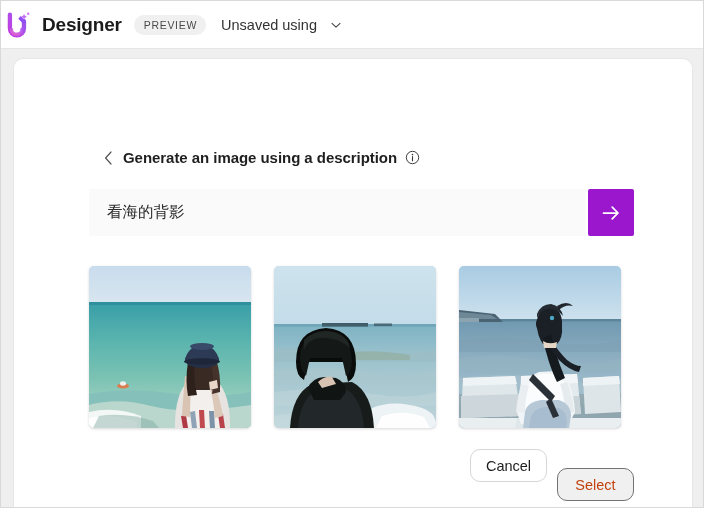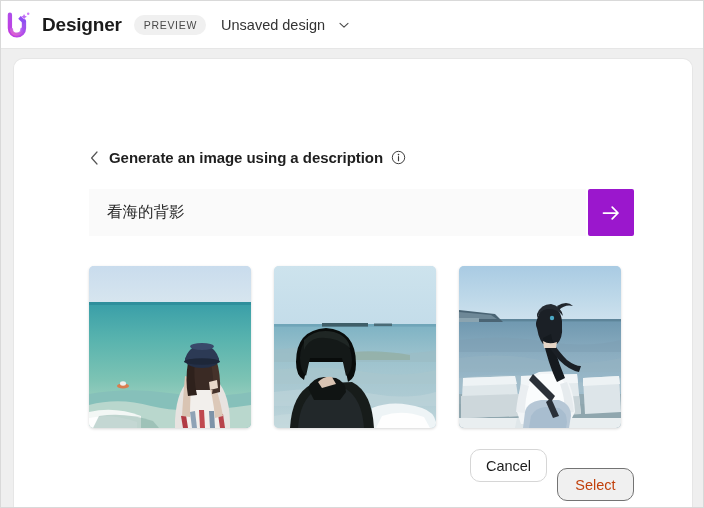--- a/index.html
+++ b/index.html
@@ -95,21 +95,21 @@
     height: 452px;
     background: #ffffff;
     border-radius: 9px 9px 0 0;
     box-shadow: 0 0 0 1px rgba(0,0,0,0.035);
     overflow: hidden;
   }
 
   
   .dialog-head {
     position: absolute;
-    left: 74px;
+    left: 88px;
     top: 90px;
     display: flex;
     align-items: center;
   }
   .back-chevron {
     width: 13px;
     height: 16px;
     display: block;
     margin-right: 8px;
     cursor: pointer;
@@ -240,21 +240,21 @@
       </defs>
       <path d="M9.5 5 L9.5 19.5 C9.5 24 13 27 17 27 C21.5 27 24.5 23.5 24.5 19.5 L24.5 12" fill="none" stroke="url(#lg1)" stroke-width="4.6" stroke-linecap="round"></path>
       <path d="M11.2 20.5 C11.2 24 13.9 25.8 16.7 25.8 C19.9 25.8 22.3 23.4 22.3 20.3" fill="none" stroke="url(#lg2)" stroke-width="3.4" stroke-linecap="round" opacity="0.85"></path>
       <path d="M21 6.5 L26.5 12 L23.8 14.6 L18.4 9.2 Z" fill="#8f4df2"></path>
       <path d="M24.6 4.2 L25.6 6.2 L27.6 7.2 L25.6 8.2 L24.6 10.2 L23.6 8.2 L21.6 7.2 L23.6 6.2 Z" fill="#c06bf5"></path>
       <circle cx="29" cy="4" r="1.3" fill="#d07bfb"></circle>
     </svg>
     <div class="brand-name">Designer</div>
     <div class="preview-badge">PREVIEW</div>
     <div class="doc-title-wrap">
-      <div class="doc-title">Unsaved design</div>
+      <div class="doc-title">Unsaved using</div>
       <svg class="chev-down" viewBox="0 0 12 12">
         <path d="M2 4.3 L6 8.1 L10 4.3" fill="none" stroke="#4a4a4a" stroke-width="1.1" stroke-linecap="round" stroke-linejoin="round"></path>
       </svg>
     </div>
   </div>
 
   <div class="stage">
     <div class="panel">
 
       <div class="dialog-head">

